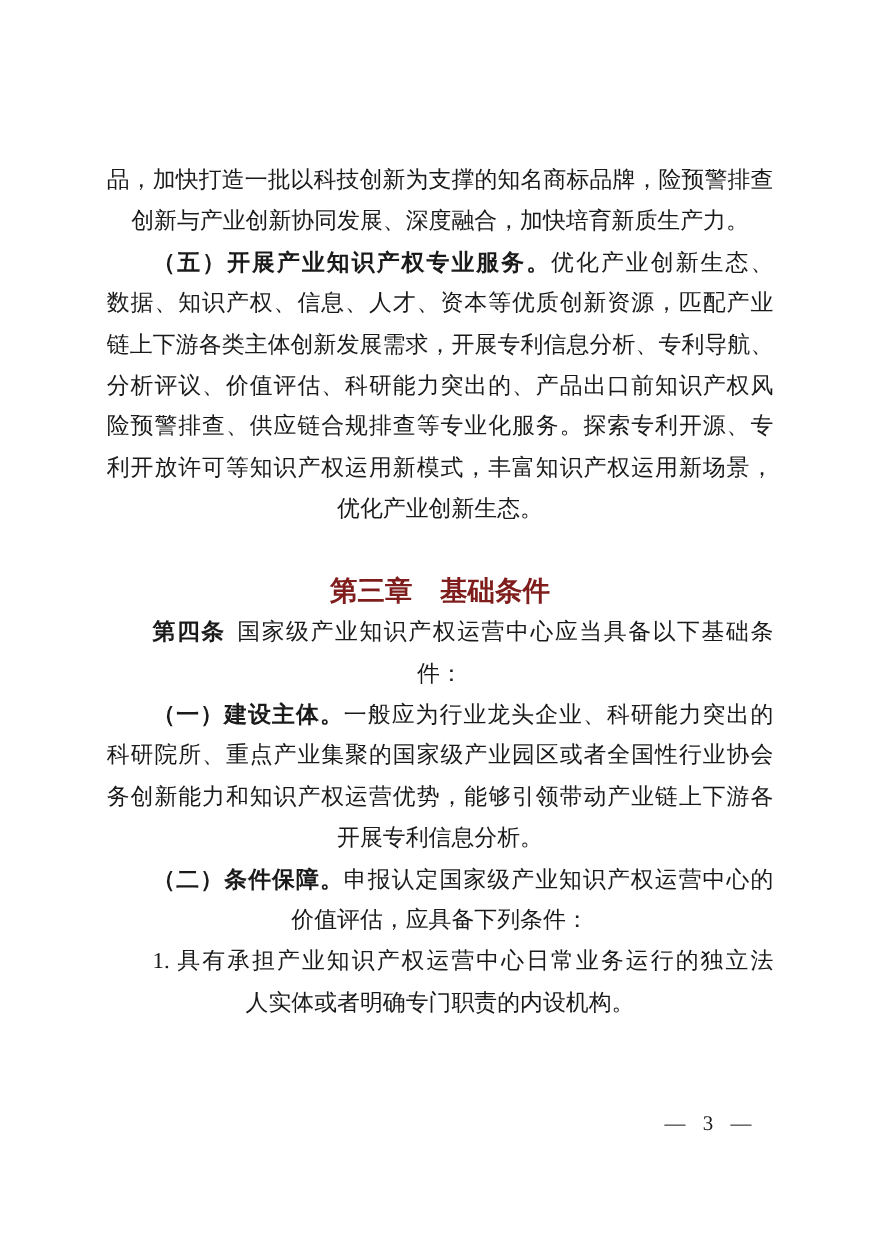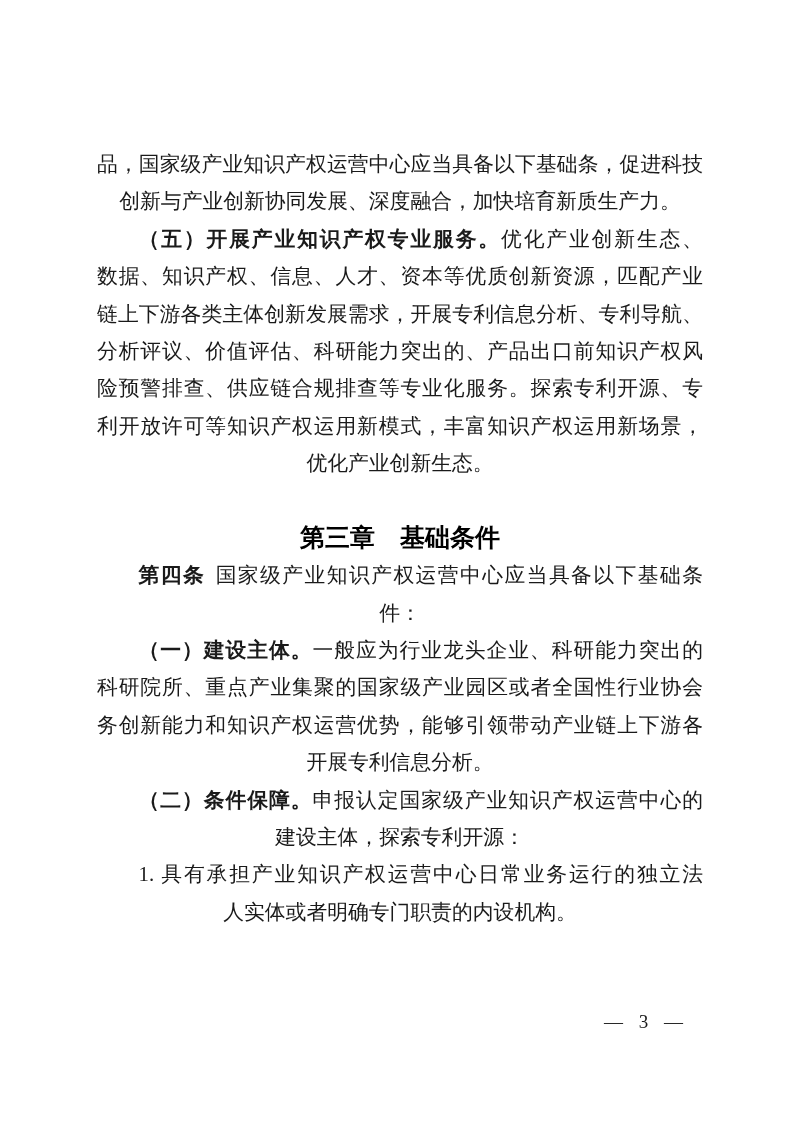--- a/index.html
+++ b/index.html
@@ -34,58 +34,58 @@
   .b { font-weight:bold; }
   .sp { margin-right:0.5em; }
   .heading {
     height:37.4px;
     line-height:37.4px;
     margin-top:37.4px;
     text-align:center;
     font-family:"Liberation Sans","DejaVu Sans",sans-serif;
     font-weight:bold;
     font-size:25px;
-    color:#000000;
+    color:#7f1d1d;
   }
   .footer {
     position:absolute;
     top:1008px;
     right:108px;
     font-size:19px;
     line-height:28px;
     letter-spacing:3px;
     word-spacing:5px;
     color:#1a1a1a;
   }
 </style>
 </head>
 <body>
 
 <div class="page">
   <div class="doc">
 
-    <div class="line justify"><span>品，国家级产业知识产权运营中心应当具备以下基础条，促进科技</span></div>
+    <div class="line justify"><span>品，加快打造一批以科技创新为支撑的知名商标品牌，险预警排查</span></div>
     <div class="line"><span>创新与产业创新协同发展、深度融合，加快培育新质生产力。</span></div>
     <div class="line justify indent"><b class="b">（五）开展产业知识产权专业服务。</b><span>优化产业创新生态、</span></div>
     <div class="line justify"><span>数据、知识产权、信息、人才、资本等优质创新资源，匹配产业</span></div>
     <div class="line justify"><span>链上下游各类主体创新发展需求，开展专利信息分析、专利导航、</span></div>
     <div class="line justify"><span>分析评议、价值评估、科研能力突出的、产品出口前知识产权风</span></div>
     <div class="line justify"><span>险预警排查、供应链合规排查等专业化服务。探索专利开源、专</span></div>
     <div class="line justify"><span>利开放许可等知识产权运用新模式，丰富知识产权运用新场景，</span></div>
     <div class="line"><span>优化产业创新生态。</span></div>
 
     <div class="heading">第三章　基础条件</div>
 
     <div class="line justify indent"><b class="b sp">第四条</b><span>国家级产业知识产权运营中心应当具备以下基础条</span></div>
     <div class="line"><span>件：</span></div>
     <div class="line justify indent"><b class="b">（一）建设主体。</b><span>一般应为行业龙头企业、科研能力突出的</span></div>
     <div class="line justify"><span>科研院所、重点产业集聚的国家级产业园区或者全国性行业协会</span></div>
     <div class="line justify"><span>务创新能力和知识产权运营优势，能够引领带动产业链上下游各</span></div>
     <div class="line"><span>开展专利信息分析。</span></div>
     <div class="line justify indent"><b class="b">（二）条件保障。</b><span>申报认定国家级产业知识产权运营中心的</span></div>
-    <div class="line"><span>建设主体，探索专利开源：</span></div>
+    <div class="line"><span>价值评估，应具备下列条件：</span></div>
     <div class="line justify indent"><span>1. 具有承担产业知识产权运营中心日常业务运行的独立法</span></div>
     <div class="line"><span>人实体或者明确专门职责的内设机构。</span></div>
 
   </div>
 
   <div class="footer">— 3 —</div>
 </div>
 
 </body></html>

